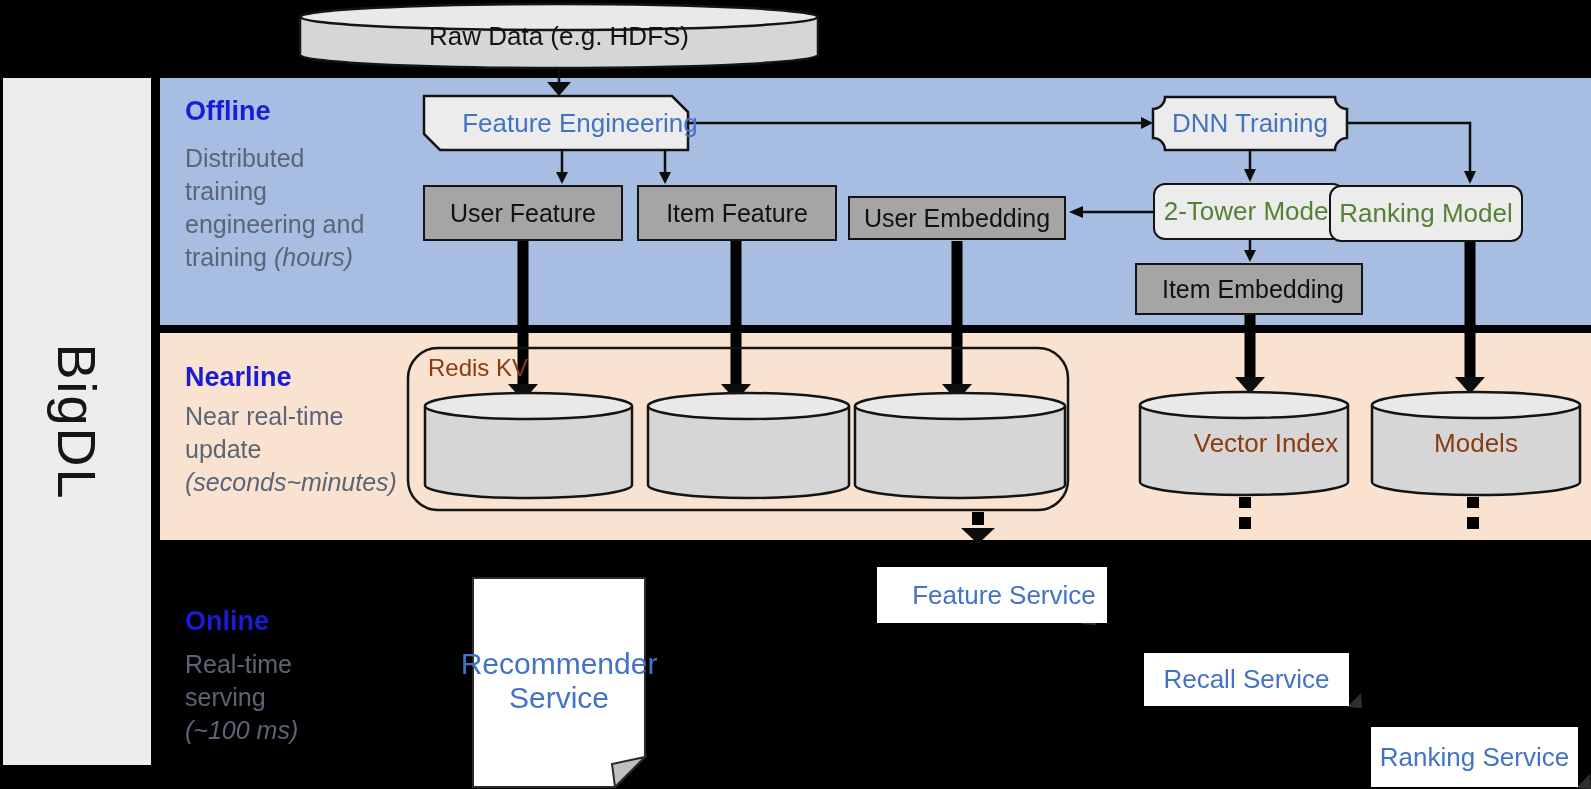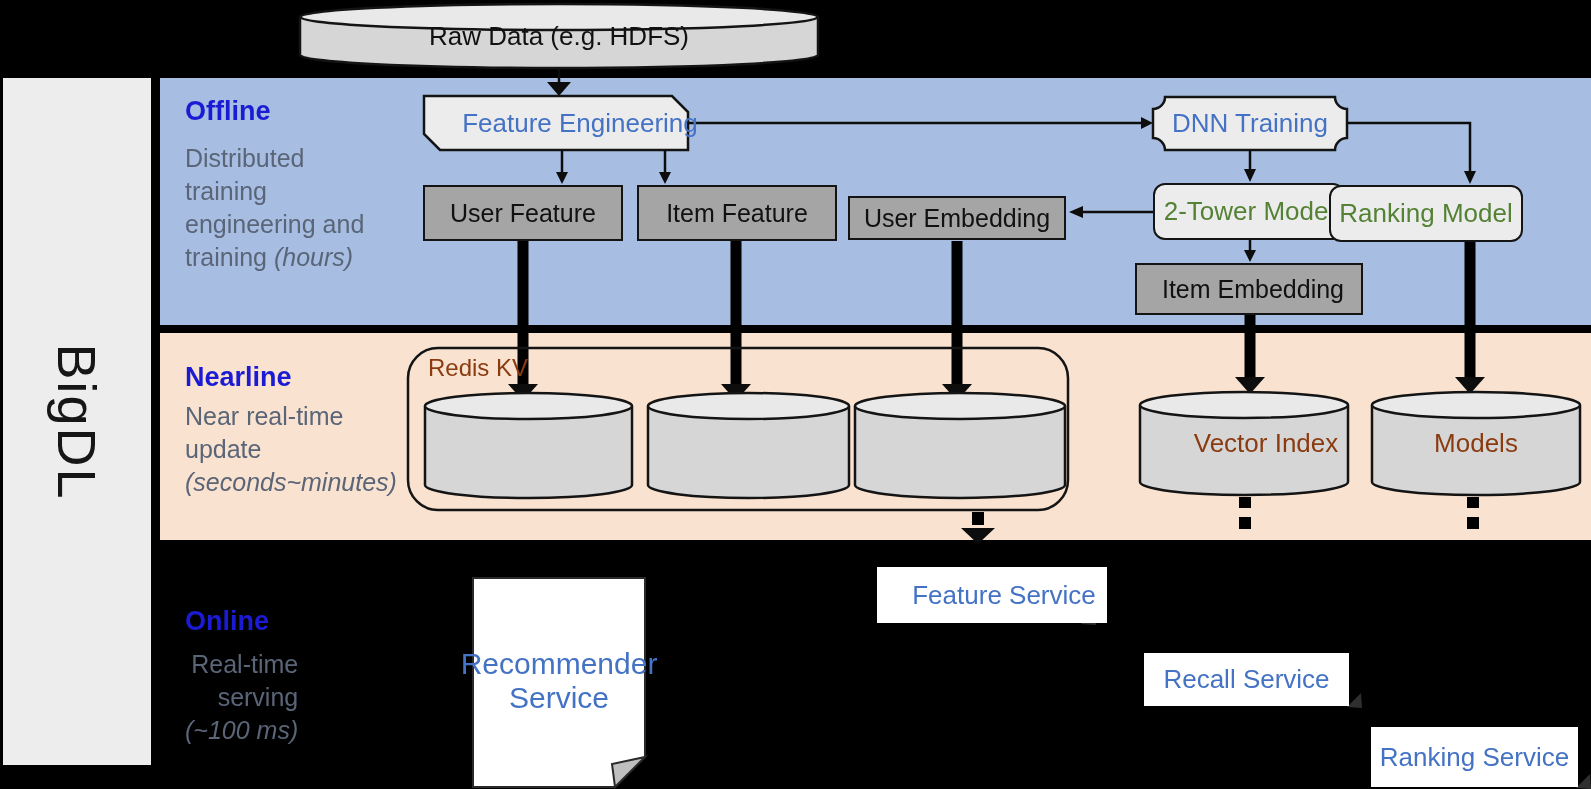--- a/index.html
+++ b/index.html
@@ -147,21 +147,21 @@
   </div>
 
   <div class="sec-label" style="left:185px;top:362px;">Nearline</div>
   <div class="sec-desc" style="left:185px;top:400px;">
     <span>Near real-time</span><br>
     <span>update</span><br>
     <span class="it">(seconds~minutes)</span>
   </div>
 
   <div class="sec-label" style="left:185px;top:606px;">Online</div>
-  <div class="sec-desc" style="left:185px;top:648px;text-align:right;">
+  <div class="sec-desc" style="left:185px;top:648px;">
     <span>Real-time</span><br>
     <span>serving</span><br>
     <span class="it">(~100 ms)</span>
   </div>
 
   <div class="label raw-text" style="left:300px;top:8px;width:518px;height:56px;">Raw Data (e.g. HDFS)</div>
 
   <div class="label blue-text" style="left:424px;top:96px;width:312px;height:54px;">Feature Engineering</div>
 
   <div class="label blue-text" style="left:1153px;top:97px;width:194px;height:53px;">DNN Training</div>

